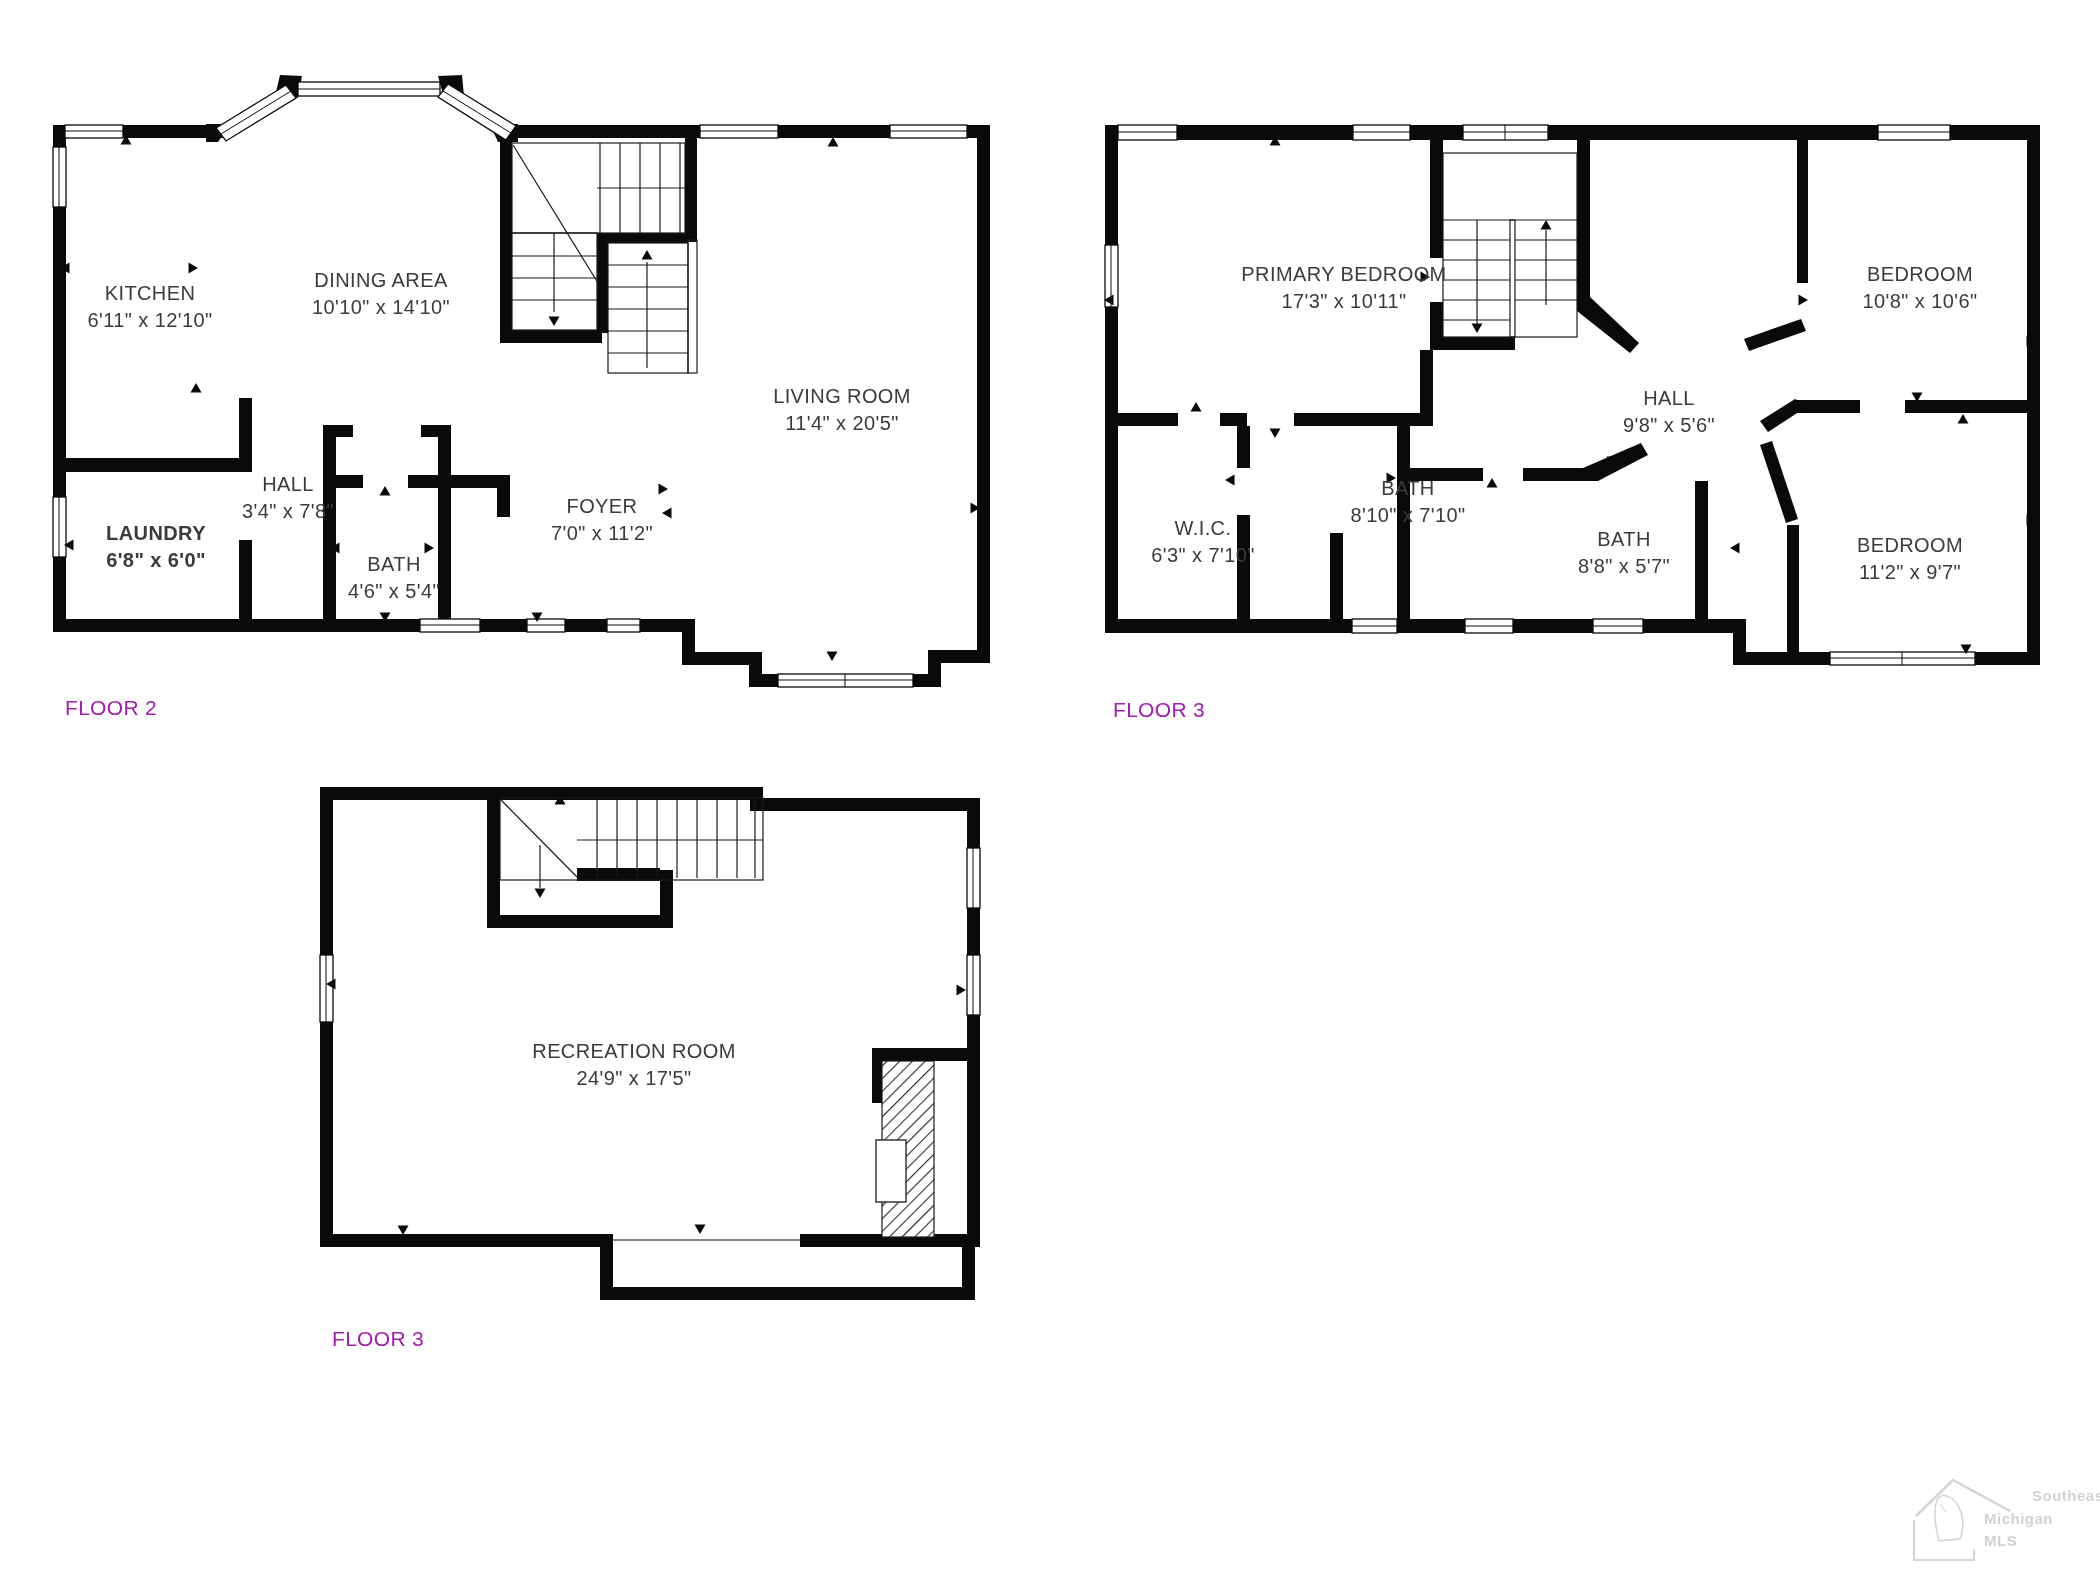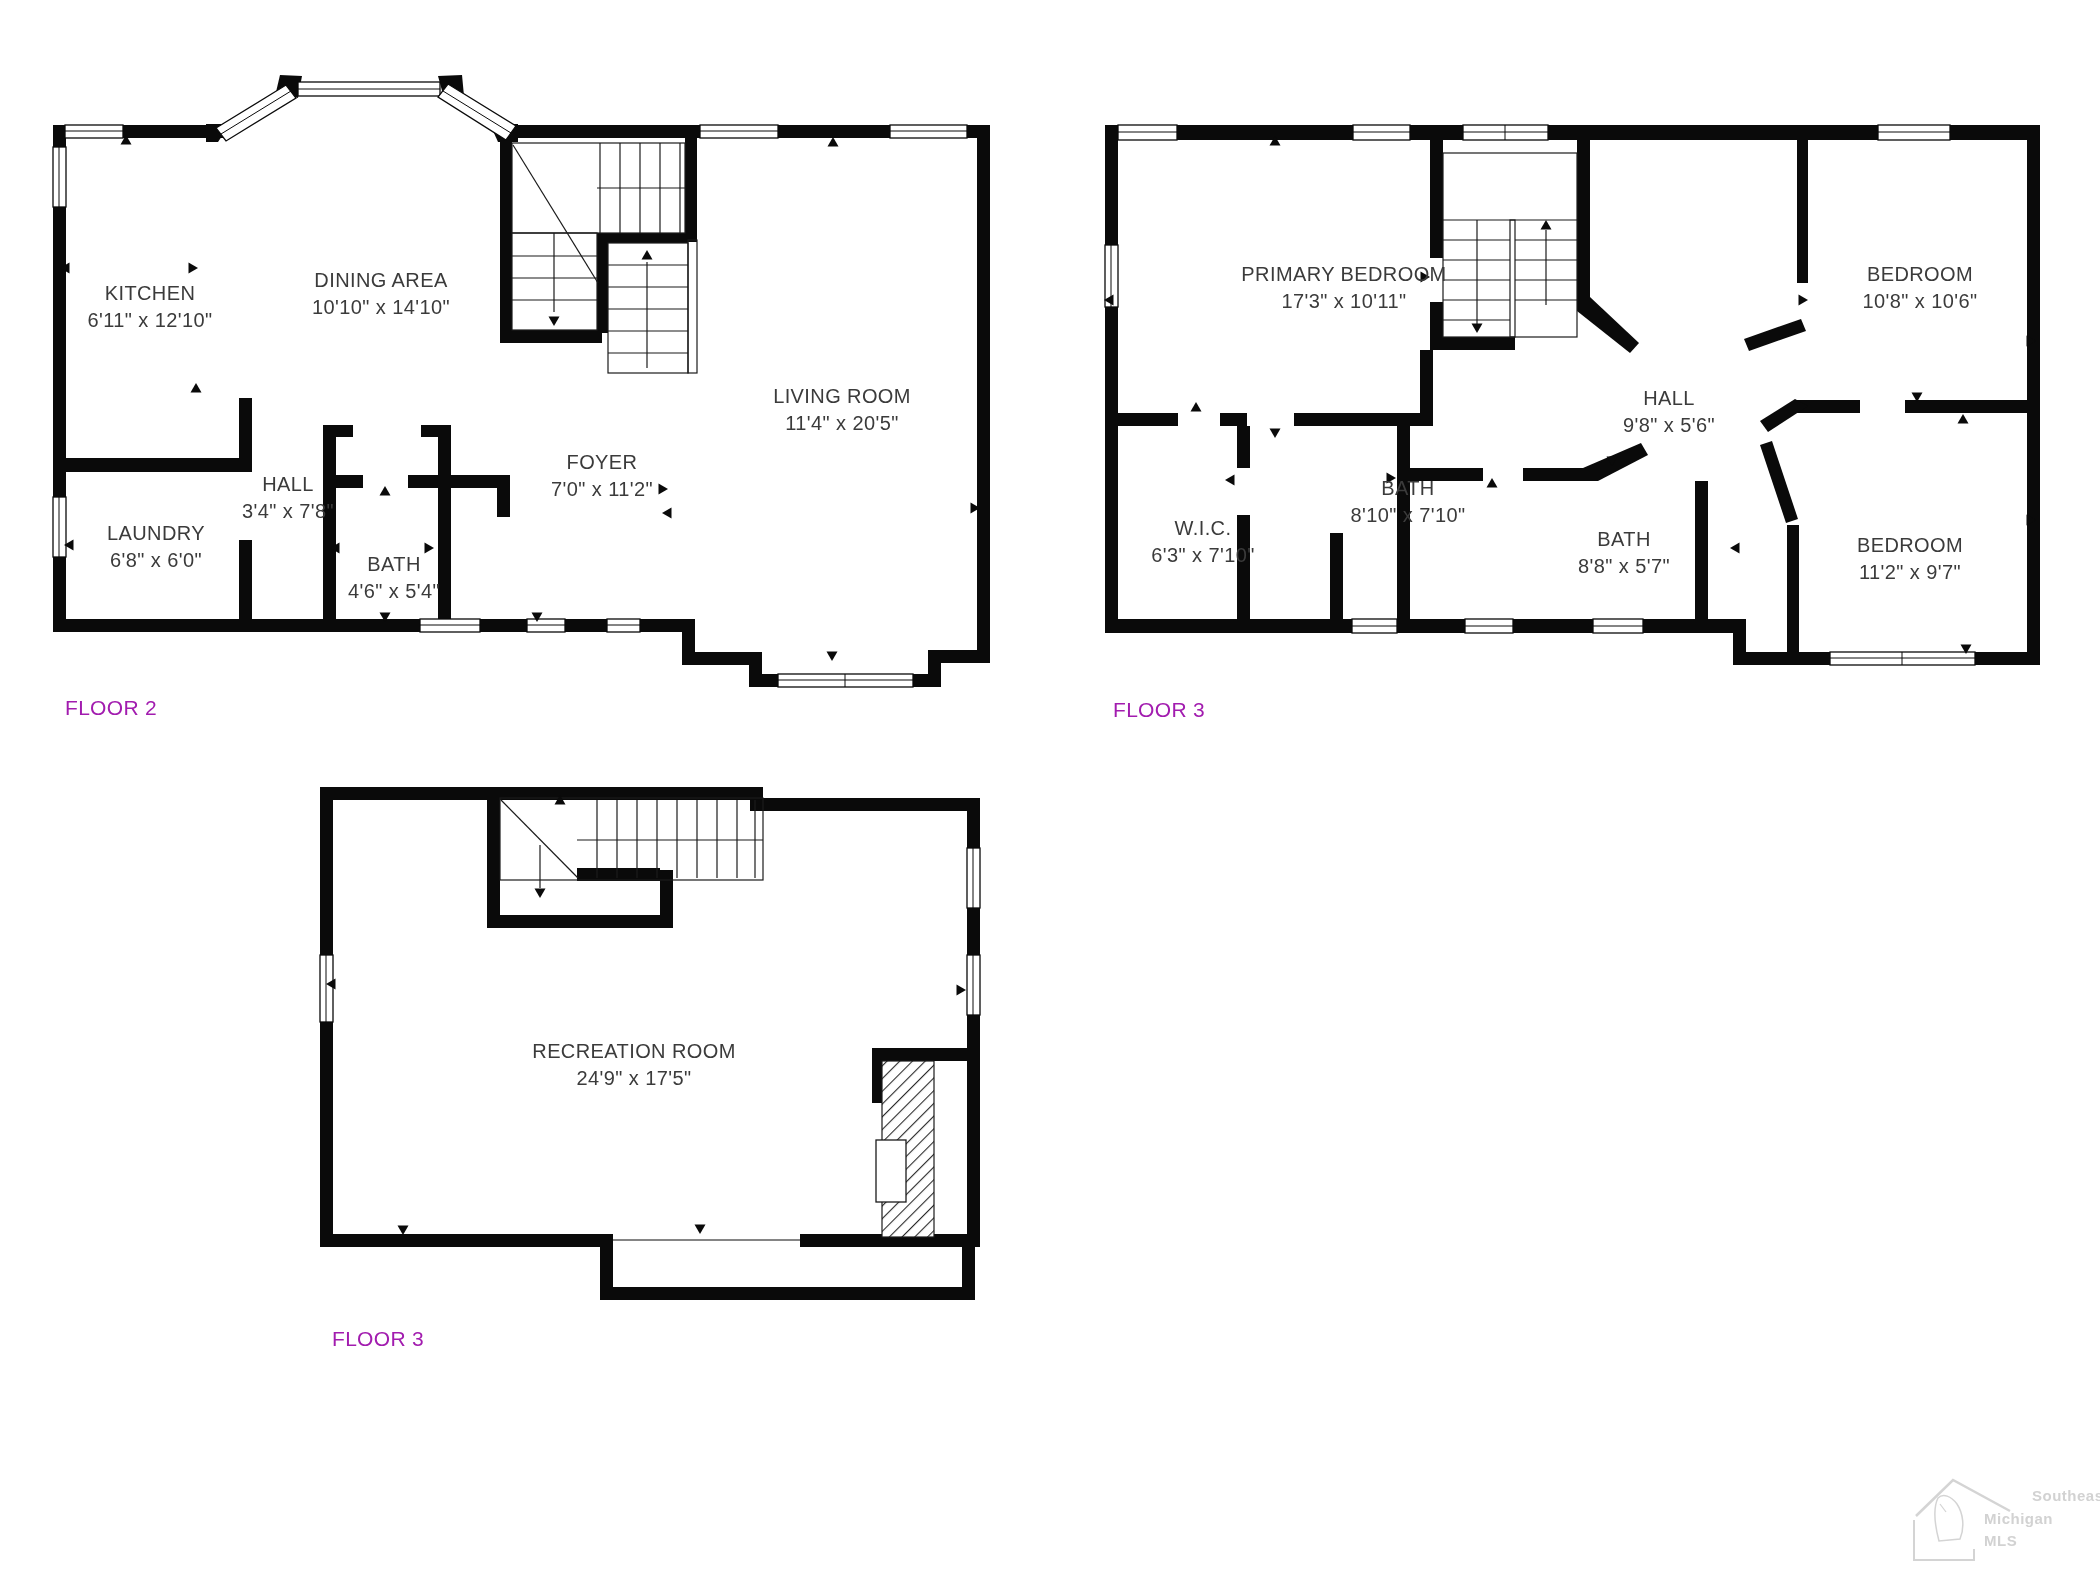--- a/index.html
+++ b/index.html
@@ -312,29 +312,29 @@
     <div>10'10" x 14'10"</div>
   </div>
   <div class="room-label" style="left:842px;top:410px;">
     <div>LIVING ROOM</div>
     <div>11'4" x 20'5"</div>
   </div>
   <div class="room-label" style="left:288px;top:498px;">
     <div>HALL</div>
     <div>3'4" x 7'8"</div>
   </div>
-  <div class="room-label" style="left:156px;top:547px;">
+  <div class="room-label" style="left:156px;top:547px;font-weight:bold;">
     <div>LAUNDRY</div>
     <div>6'8" x 6'0"</div>
   </div>
   <div class="room-label" style="left:394px;top:578px;">
     <div>BATH</div>
     <div>4'6" x 5'4"</div>
   </div>
-  <div class="room-label" style="left:602px;top:476px;">
+  <div class="room-label" style="left:602px;top:520px;">
     <div>FOYER</div>
     <div>7'0" x 11'2"</div>
   </div>
 
   <div class="room-label" style="left:1344px;top:288px;text-align:center;">
     <div>PRIMARY BEDROOM</div>
     <div>17'3" x 10'11"</div>
   </div>
   <div class="room-label" style="left:1920px;top:288px;">
     <div>BEDROOM</div>

